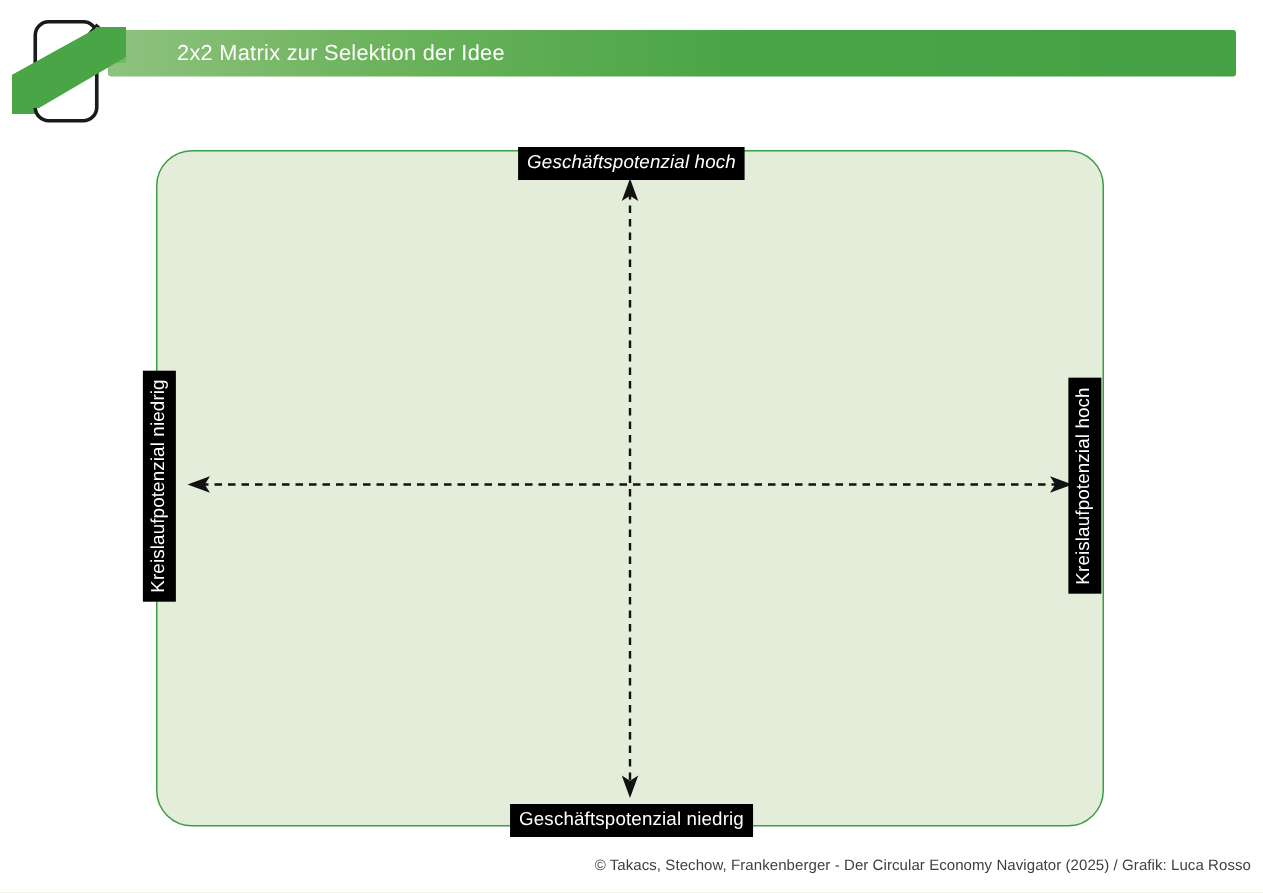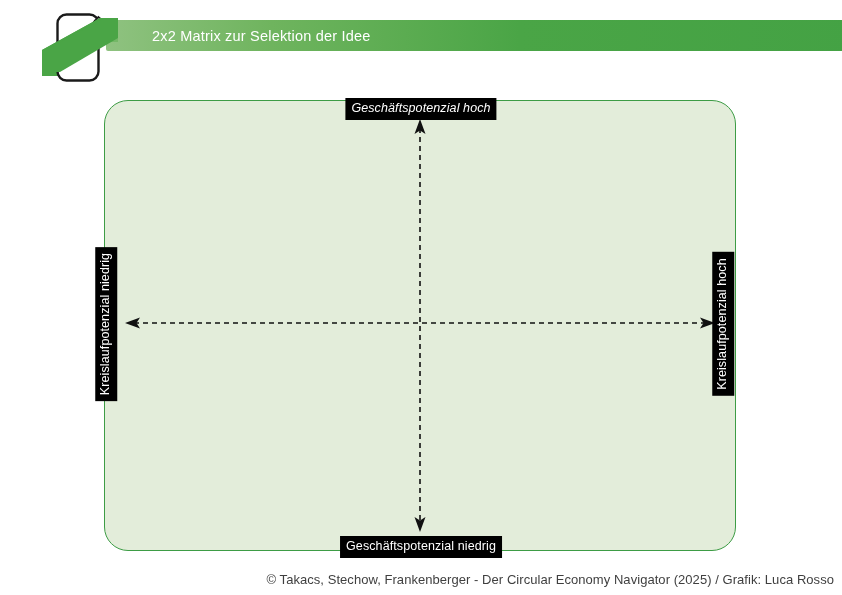--- a/index.html
+++ b/index.html
@@ -15,21 +15,20 @@
     overflow: hidden;
   }
 
   
   #header {
     position: absolute;
     left: 0;
     top: 0;
     width: 698px;
     height: 92px;
-    margin-left: 34px;
   }
 
   #title-bar {
     position: absolute;
     left: 72px;
     top: 20px;
     width: 752px;
     height: 31px;
     background: linear-gradient(to right, #8fc280 0%, #6fb45e 22%, #4aa546 55%, #44a244 100%);
     border-radius: 2px;
@@ -123,21 +122,21 @@
     top: 324px;
     transform: translate(-50%, -50%) rotate(-90deg);
     transform-origin: center center;
   }
 
   
   #footer {
     position: absolute;
     right: 8px;
     top: 572px;
-    font-size: 13px;
+    font-size: 10px;
     color: #3f3f3f;
     white-space: nowrap;
     letter-spacing: 0.05px;
   }
 </style>
 </head>
 <body>
 
 <div id="header">
 

